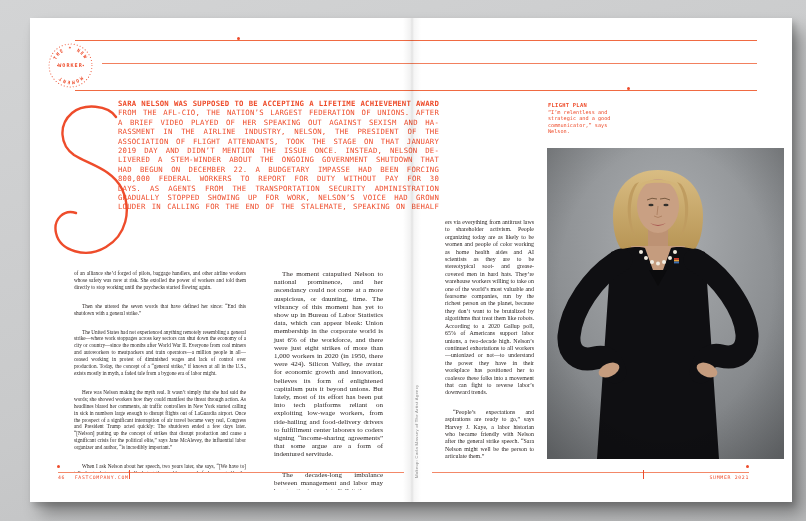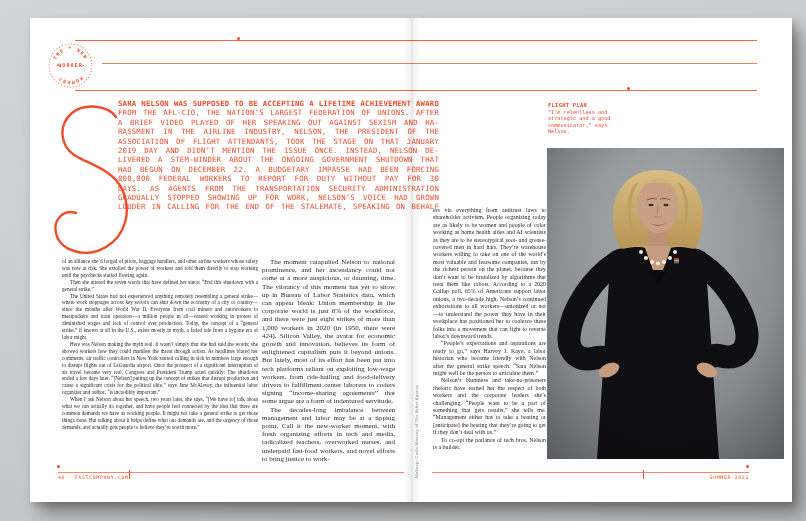--- a/index.html
+++ b/index.html
@@ -12,21 +12,21 @@
   .rule{position:absolute;height:1px;background:#f06a42;}
   .dot{position:absolute;width:3px;height:3px;border-radius:50%;background:#ee4c2b;}
   .tick{position:absolute;width:1px;height:9px;background:#ee4c2b;}
   
   #intro{position:absolute;left:88px;top:81px;width:321px;}
   .intro-line{font-family:"DejaVu Sans Mono",monospace;font-size:7.3px;line-height:9.42px;height:9.42px;
               color:#ee4c2b;letter-spacing:.2px;text-align:justify;text-align-last:justify;overflow:hidden;}
   .intro-line.b{font-weight:bold;}
   
   .col{position:absolute;color:#2b2524;text-align:justify;overflow:hidden;}
-  .col p{margin:0;}
+  .col p{margin:12px;}
   .col p.ind{text-indent:8px;}
   #col1{left:32px;top:240px;width:196px;height:214px;font-size:5.2px;line-height:6.9px;}
   #col2{left:232px;top:240px;width:133px;height:232px;font-size:7px;line-height:8.2px;}
   #col3{left:403px;top:189px;width:113px;height:252px;font-size:5.9px;line-height:7.4px;}
   
   #dropcap{position:absolute;left:20px;top:83px;width:82px;height:156px;}
   
   #badge{position:absolute;left:17px;top:24px;width:47px;height:47px;}
   
   #flightplan{position:absolute;left:518px;top:84px;width:66px;color:#ee4c2b;font-family:"DejaVu Sans Mono",monospace;}

